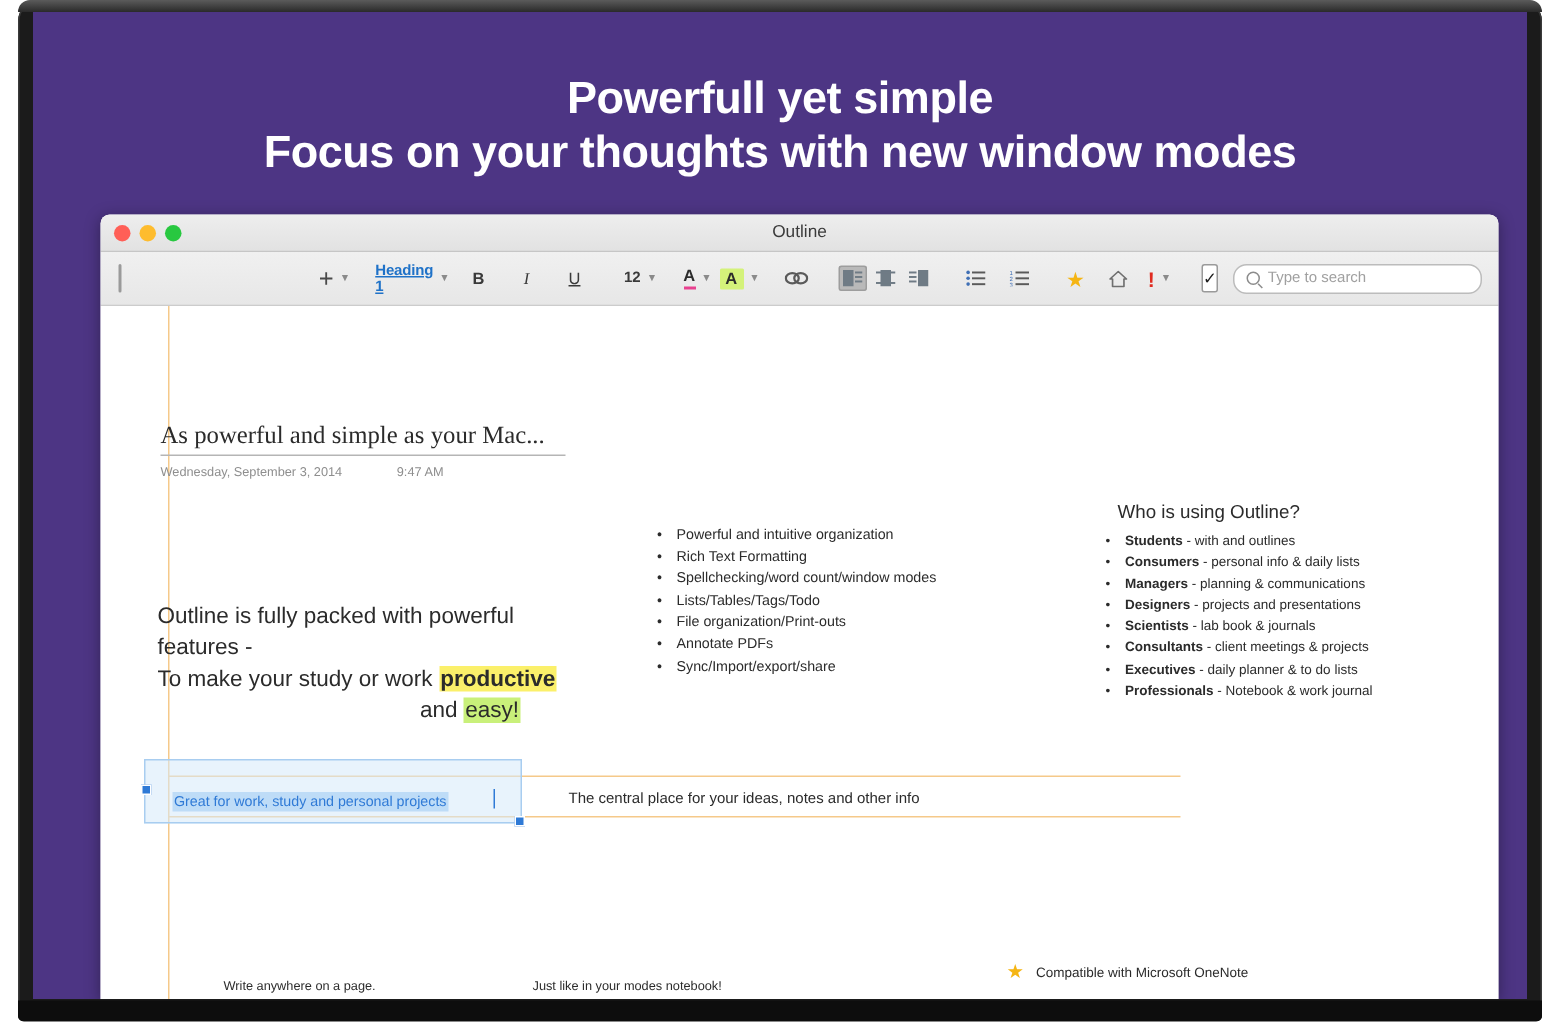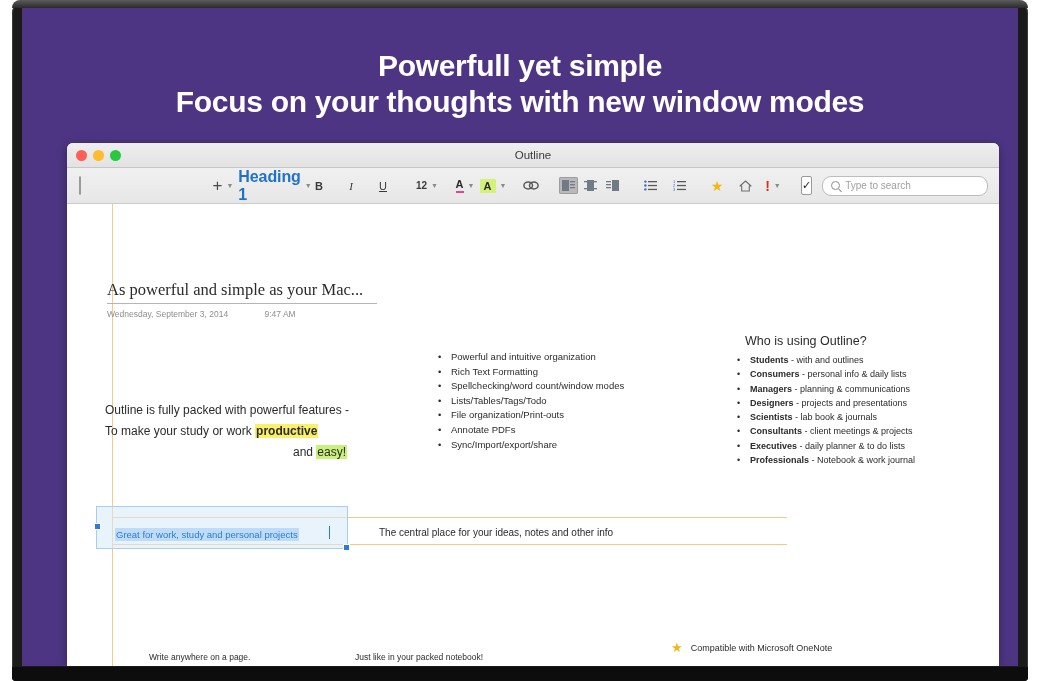--- a/index.html
+++ b/index.html
@@ -93,22 +93,23 @@
   .sidebar-toggle{
     margin-left:12px;width:22px;height:17px;
     border:1px solid #9a9a9a;border-radius:2px;
     background:#ffffff;display:flex;overflow:hidden;
   }
   .sidebar-toggle .st-left{width:7px;background:#cfe0f5;border-right:1px solid #9a9a9a;}
   .sidebar-toggle .st-right{flex:1;background:#ffffff;}
 
   .plus{font-size:17px;color:#4a4a4a;line-height:1;}
   .style-name{
-    font-size:16px;color:#1f72c8;font-weight:bold;
+    font-size:10px;color:#1f72c8;font-weight:bold;
     letter-spacing:-0.1px;
+    text-decoration:underline;
   }
   .bold-b{font-weight:bold;font-size:11px;}
   .ital-i{font-style:italic;font-size:11px;font-family:"Liberation Serif",serif;}
   .under-u{text-decoration:underline;font-size:11px;}
   .fontsize{font-size:10px;font-weight:bold;color:#3a3a3a;}
 
   .color-a{
     font-size:11px;font-weight:bold;color:#2b2b2b;
     border-bottom:2.5px solid #e8418f;line-height:11px;padding-bottom:1px;
   }
@@ -167,21 +168,21 @@
     padding-right:14px;
   }
   .doc-meta{
     position:absolute;left:40px;top:105px;
     font-size:8.5px;color:#8e8e8e;
   }
   .doc-meta .mtime{margin-left:34px;}
 
   .left-block{
     position:absolute;left:38px;top:196px;width:290px;
-    font-size:12px;color:#2b2b2b;line-height:21px;
+    font-size:15px;color:#2b2b2b;line-height:21px;
   }
   .lb-1{text-align:left;}
   .lb-2{text-align:left;padding-right:6px;}
   .lb-3{text-align:right;padding-right:48px;}
   .hl-yellow{background:#fbf06a;font-weight:bold;padding:0 1px;}
   .hl-green{background:#c9f07a;padding:0 1px;}
 
   .feature-list{
     position:absolute;left:368px;top:146px;
     margin:0;padding:0 0 0 16px;
@@ -458,21 +459,21 @@
 
           <div class="textbox-sel"></div>
           <div class="textbox-text">Great for work, study and personal projects</div>
           <div class="caretbar"></div>
           <div class="handle" style="left:27px;top:319px;"></div>
           <div class="handle" style="left:276px;top:340px;"></div>
 
           <div class="callout-right">The central place for your ideas, notes and other info</div>
 
           <div class="note-a">Write anywhere on a page.</div>
-          <div class="note-b">Just like in your packed notebook!</div>
+          <div class="note-b">Just like in your modes notebook!</div>
           <div class="note-c">
             <span class="star-icon">★</span>
             <span>Compatible with Microsoft OneNote</span>
           </div>
 
         </div>
       </div>
     </div>
 
     <div class="laptop-bottom"></div>

